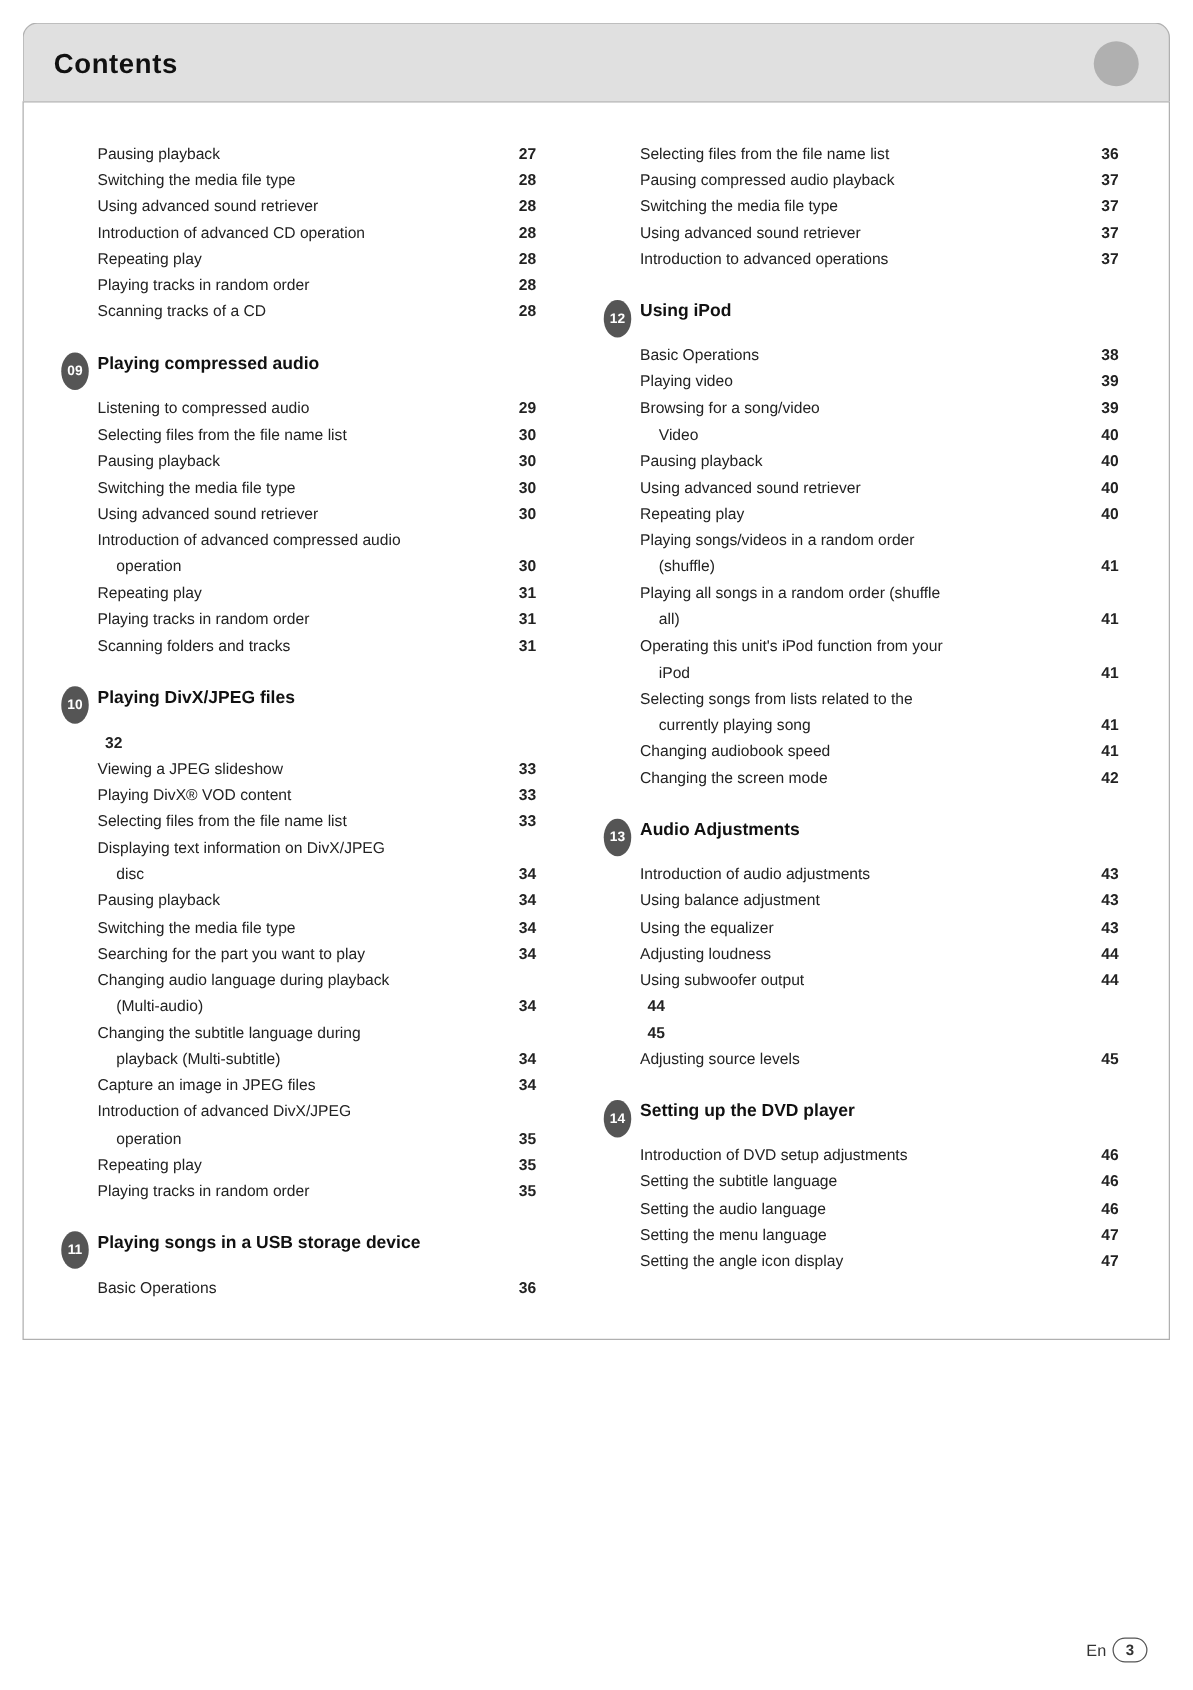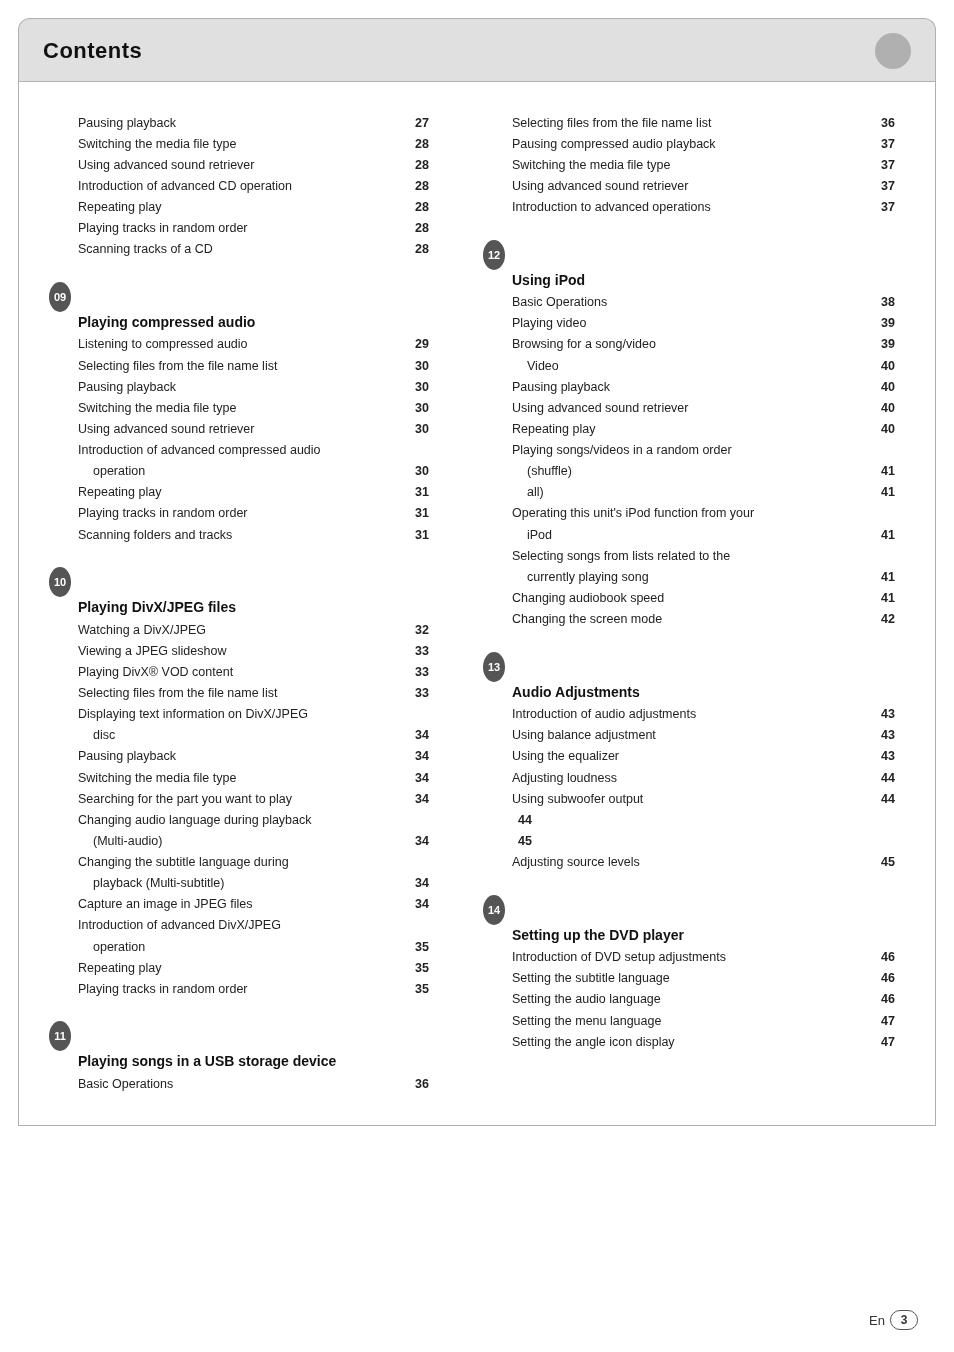--- a/index.html
+++ b/index.html
@@ -80,21 +80,20 @@
       font-size: 11px;
       font-weight: bold;
       margin-right: 7px;
       flex-shrink: 0;
       margin-top: 0px;
     }
     .section-title {
       font-weight: bold;
       font-size: 14px;
       color: #111;
-      margin-top: 32px;
     }
 
     
     .toc-entry {
       display: flex;
       align-items: baseline;
       padding: 1.5px 0 1.5px 29px;
       font-size: 12.5px;
       color: #222;
       line-height: 1.45;
@@ -232,21 +231,20 @@
               <span class="entry-text">Scanning folders and tracks</span>
               <span class="entry-num">31</span>
             </div>
           </div>
           <div>
             <div class="section-header">
               <span class="section-number">10</span>
               <span class="section-title">Playing DivX/JPEG files</span>
             </div>
             <div class="toc-entry">
-              <span class="entry-text">Watching a DivX/JPEG</span>
               <span class="entry-num">32</span>
             </div>
             <div class="toc-entry">
               <span class="entry-text">Viewing a JPEG slideshow</span>
               <span class="entry-num">33</span>
             </div>
             <div class="toc-entry">
               <span class="entry-text">Playing DivX® VOD content</span>
               <span class="entry-num">33</span>
             </div>
@@ -379,20 +377,23 @@
             <div class="toc-entry">
               <span class="entry-text">Repeating play</span>
               <span class="entry-num">40</span>
             </div>
             <div class="toc-entry">
               <span class="entry-text">Playing songs/videos in a random order</span>
             </div>
             <div class="toc-entry indent">
               <span class="entry-text">(shuffle)</span>
               <span class="entry-num">41</span>
+            </div>
+            <div class="toc-entry">
+              <span class="entry-text">Playing all songs in a random order (shuffle</span>
             </div>
             <div class="toc-entry indent">
               <span class="entry-text">all)</span>
               <span class="entry-num">41</span>
             </div>
             <div class="toc-entry">
               <span class="entry-text">Operating this unit's iPod function from your</span>
             </div>
             <div class="toc-entry indent">
               <span class="entry-text">iPod</span>

